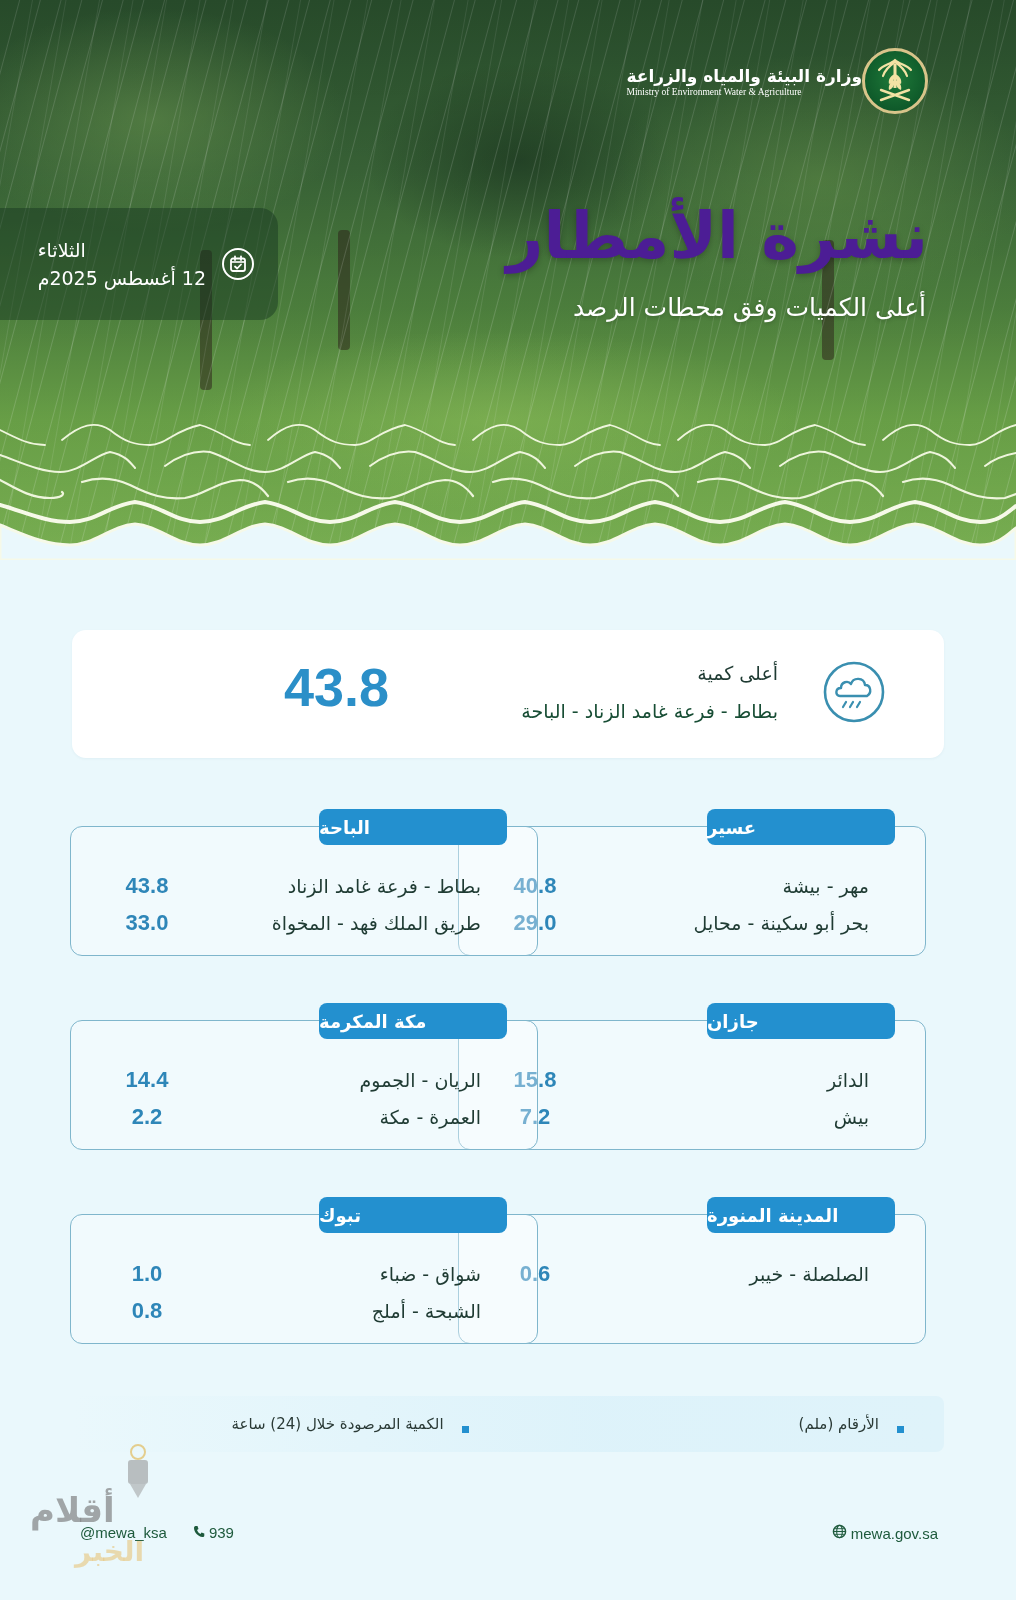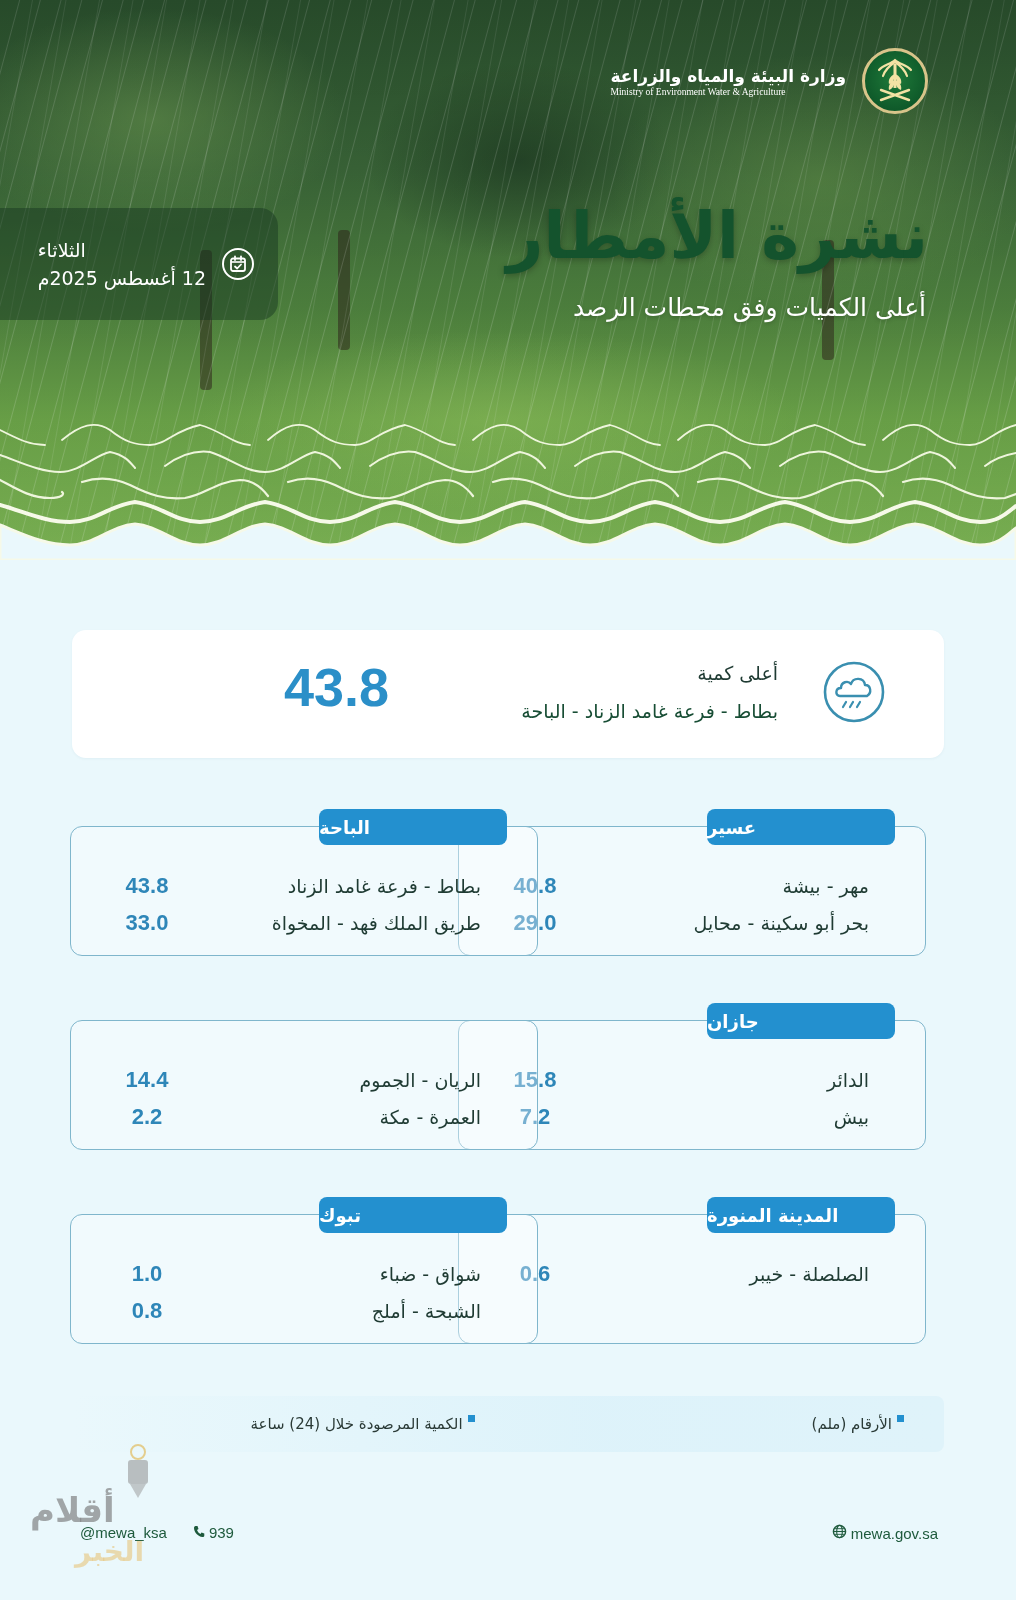--- a/index.html
+++ b/index.html
@@ -32,36 +32,36 @@
     position: absolute; width: 12px; background: rgba(50,40,30,0.55); border-radius: 4px;
   }
   .hero-shade {
     position: absolute; inset: 0;
     background: linear-gradient(180deg, rgba(0,0,0,0.18) 0%, rgba(0,0,0,0.05) 50%, rgba(0,0,0,0) 100%);
   }
   .waves { position: absolute; left: 0; top: 400px; width: 1016px; height: 160px; }
 
   
   .logo {
-    position: absolute; top: 48px; right: 88px; display: flex; align-items: center; gap: 16px;
+    position: absolute; top: 48px; right: 88px; display: flex; align-items: center; gap: 0;
     direction: rtl;
   }
   .logo-emblem {
     width: 66px; height: 66px; border-radius: 50%;
     background: radial-gradient(circle at 50% 45%, #1f7a3a 0%, #0f5a2a 70%);
     border: 3px solid #d8c48a;
     display: flex; align-items: center; justify-content: center;
   }
   .logo-text { display: flex; flex-direction: column; align-items: flex-end; }
   .logo-ar { color: #ffffff; font-size: 17px; font-weight: bold; line-height: 1.3; }
   .logo-en { color: #ffffff; font-size: 9.5px; font-family: "Liberation Serif", serif; direction: ltr; }
 
   
   .title {
-    position: absolute; top: 198px; right: 88px; color: #14532d;
+    position: absolute; top: 198px; right: 88px; color: #4c1d95;
     font-size: 64px; font-weight: bold; line-height: 1.2;
     text-shadow: 0 2px 6px rgba(0,0,0,0.25);
   }
   .subtitle {
     position: absolute; top: 292px; right: 90px; color: #fff;
     font-size: 25px; line-height: 1.3;
     text-shadow: 0 1px 4px rgba(0,0,0,0.25);
   }
 
   
@@ -123,21 +123,21 @@
     font-family: "Liberation Sans", sans-serif; direction: ltr; width: 80px; text-align: center;
   }
 
   
   .notes {
     position: absolute; top: 1396px; left: 72px; width: 872px; height: 56px;
     border-radius: 8px;
     background: linear-gradient(90deg, rgba(255,255,255,0) 0%, rgba(220,242,250,0.9) 60%, #dff3fa 100%);
     display: flex; align-items: center; padding-right: 40px; gap: 330px;
   }
-  .note { display: flex; align-items: flex-start; gap: 5px; font-size: 15px; color: #2a3a36; margin-left: 7px; }
+  .note { display: flex; align-items: flex-end; gap: 18px; font-size: 15px; color: #2a3a36; }
   .bullet { width: 7px; height: 7px; background: #2390cf; display: inline-block; }
 
   
   .footer { position: absolute; top: 1524px; left: 0; width: 1016px; height: 30px; }
   .footer-web {
     position: absolute; right: 78px; top: 0; display: flex; align-items: center; gap: 6px;
     direction: ltr; color: #1e5a3c; font-size: 15px; font-family: "Liberation Sans", sans-serif;
   }
   .footer-social {
     position: absolute; left: 80px; top: 0; display: flex; align-items: center; gap: 26px;
@@ -274,20 +274,21 @@
       <span class="amount">15.8</span>
     </div>
     <div class="region-row">
       <span class="station">بيش</span>
       <span class="amount">7.2</span>
     </div>
   </div>
 </div>
 
 <div class="region" style="top:1020px; left:70px;">
+  <div class="region-tag">مكة المكرمة</div>
   <div class="region-rows">
     <div class="region-row">
       <span class="station">الريان - الجموم</span>
       <span class="amount">14.4</span>
     </div>
     <div class="region-row">
       <span class="station">العمرة - مكة</span>
       <span class="amount">2.2</span>
     </div>
   </div>

